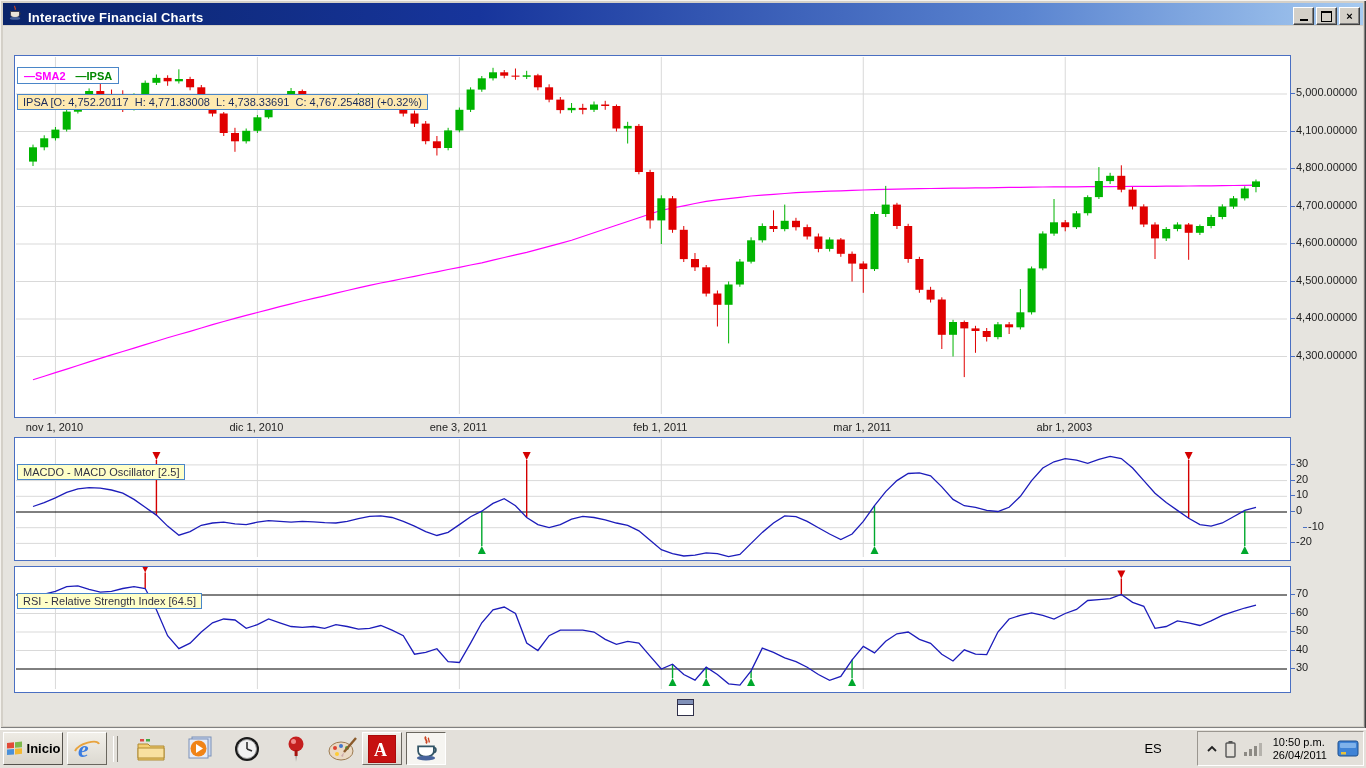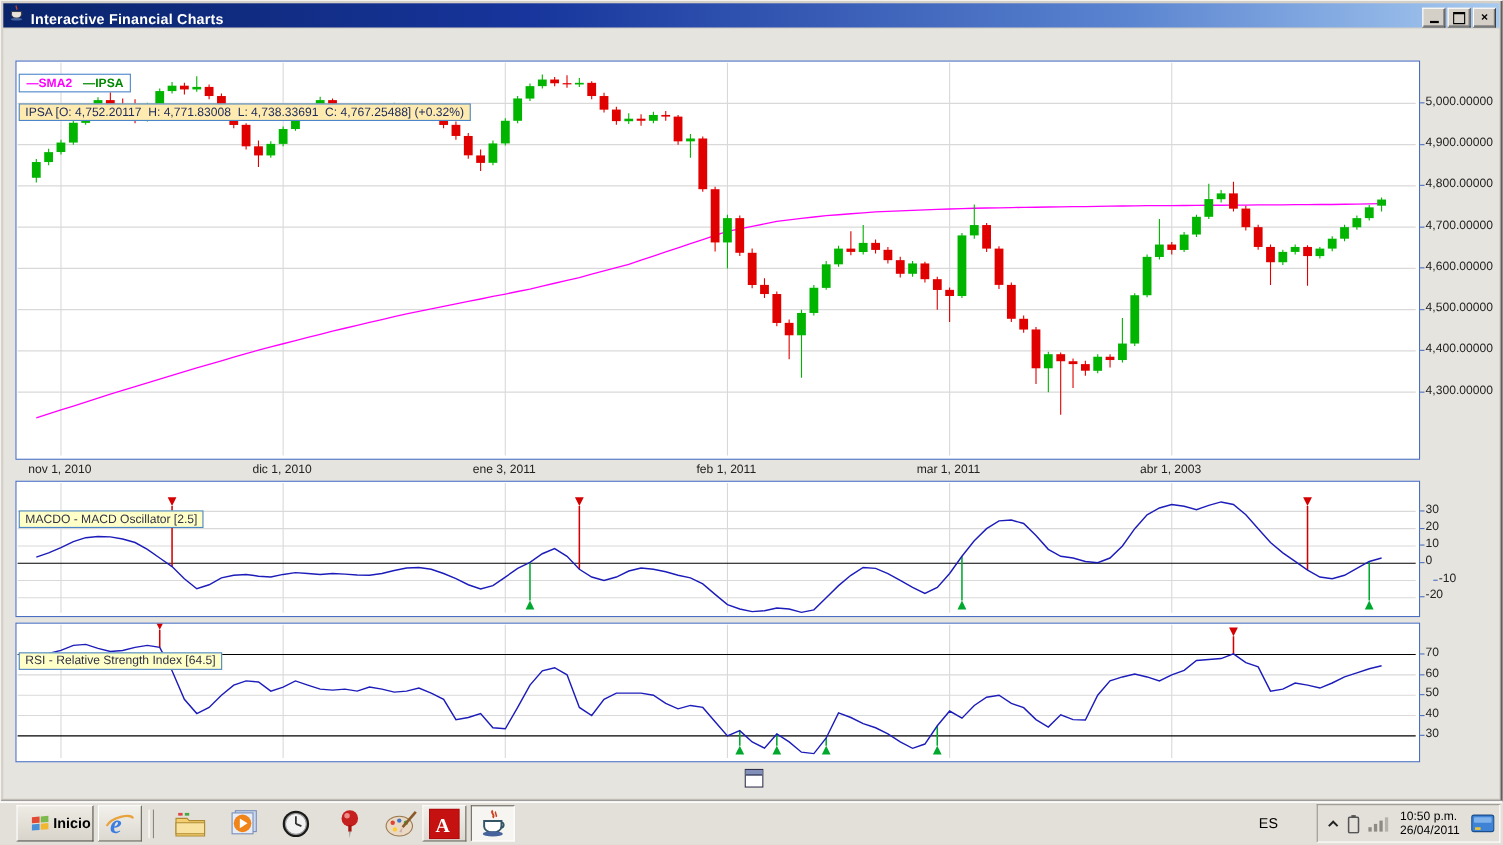--- a/index.html
+++ b/index.html
@@ -37,23 +37,23 @@
   .xlab{position:absolute;top:421px;width:100px;text-align:center;font-size:11px;color:#222;}
   .ylab{position:absolute;left:1296px;font-size:11px;color:#222;white-space:nowrap;}
   .ylab::before{content:"";position:absolute;left:-5px;top:7px;width:4px;height:1px;background:#4a6fc2;}
   
   .mini-win{position:absolute;left:677px;top:699px;width:15px;height:15px;background:#fff;
     border:1px solid #30304a;}
   .mini-win::before{content:"";display:block;height:4px;background:#8090b8;border-bottom:1px solid #30304a;}
   
   .taskbar{position:absolute;left:0;bottom:0;width:1366px;height:39px;background:#e3e0da;
     border-top:1px solid #f8f7f4;box-shadow:inset 0 1px 0 #fcfbf9;display:flex;align-items:center;}
-  .start-btn{margin-left:15px;width:58px;height:31px;background:linear-gradient(#eeebe4,#d8d4cb);
+  .start-btn{margin-left:3px;width:58px;height:31px;background:linear-gradient(#eeebe4,#d8d4cb);
     border:1px solid;border-color:#fff #55524c #55524c #fff;display:flex;align-items:center;
-    justify-content:center;gap:4px;font-weight:bold;font-size:13px;color:#000;padding-left:10px;}
+    justify-content:center;gap:4px;font-weight:bold;font-size:13px;color:#000;}
   .ql-btn{width:38px;height:31px;margin-left:4px;background:linear-gradient(#f2f0ea,#dcd9d1);
     border:1px solid;border-color:#fff #6a675f #6a675f #fff;
     display:flex;align-items:center;justify-content:center;}
   .ql-btn.active{background:#f6f5f1;border-color:#6a675f #fff #fff #6a675f;}
   .ql-sep{width:3px;height:26px;margin-left:6px;border-left:1px solid #fff;border-right:1px solid #8a867e;}
   .ql-icon{width:30px;height:28px;margin-left:18px;display:flex;align-items:center;justify-content:center;}
   .tray{margin-left:auto;display:flex;align-items:center;height:33px;margin-right:2px;gap:25px;}
   .lang{font-size:13px;color:#000;padding:0 10px;}
   .tray-panel{display:flex;align-items:center;height:33px;border:1px solid;gap:6px;
     border-color:#9a968f #fff #fff #9a968f;padding:0 4px 0 8px;}
@@ -384,21 +384,21 @@
           <polyline points="18.0,29.9 29.2,27.1 40.4,24.3 51.7,19.7 62.9,18.8 74.1,22.4 85.3,25.2 96.5,24.3 107.8,21.5 119.0,19.7 130.2,21.5 141.4,42.8 152.6,68.7 163.9,81.7 175.1,76.1 186.3,65.0 197.5,55.8 208.7,52.0 220.0,53.0 231.2,61.3 242.4,57.6 253.6,52.0 264.8,55.8 276.1,59.5 287.3,60.4 298.5,59.5 309.7,61.3 320.9,57.6 332.2,59.5 343.4,62.2 354.6,61.3 365.8,58.5 377.0,63.1 388.3,68.7 399.5,87.2 410.7,85.3 421.9,81.7 433.1,94.6 444.4,95.5 455.6,76.1 466.8,55.8 478.0,42.8 489.2,40.0 500.5,46.5 511.7,76.1 522.9,83.5 534.1,68.7 545.3,63.1 556.6,63.1 567.8,63.1 579.0,65.0 590.2,72.4 601.4,77.4 612.7,74.3 623.9,76.1 635.1,89.1 646.3,102.0 657.5,97.2 668.8,107.5 680.0,113.1 691.2,100.2 702.4,107.5 713.6,116.8 724.9,118.1 736.1,103.9 747.3,81.1 758.5,85.3 769.7,90.9 781.0,94.6 792.2,100.2 803.4,107.5 814.6,113.3 825.8,109.4 837.1,92.8 848.3,79.4 859.5,85.9 870.7,74.3 881.9,66.8 893.2,65.0 904.4,72.4 915.6,76.3 926.8,87.2 938.0,94.0 949.3,82.8 960.5,87.2 971.7,87.6 982.9,65.0 994.1,52.0 1005.4,48.4 1016.6,45.8 1027.8,48.4 1039.0,52.0 1050.2,46.5 1061.5,42.4 1072.7,33.5 1083.9,32.6 1095.1,31.7 1106.3,27.4 1117.6,35.4 1128.8,39.3 1140.0,61.3 1151.2,59.5 1162.4,53.9 1173.7,55.8 1184.9,58.5 1196.1,53.9 1207.3,48.4 1218.5,44.7 1229.8,41.0 1241.0,38.2" fill="none" stroke="#1c1cba" stroke-width="1.3"></polyline>
         </svg></div>
     <div id="axis-labels">
         <div class="xlab" style="left:4.439999999999998px;">nov 1, 2010</div>
         <div class="xlab" style="left:206.39999999999998px;">dic 1, 2010</div>
         <div class="xlab" style="left:408.36px;">ene 3, 2011</div>
         <div class="xlab" style="left:610.32px;">feb 1, 2011</div>
         <div class="xlab" style="left:812.2800000000001px;">mar 1, 2011</div>
         <div class="xlab" style="left:1014.24px;">abr 1, 2003</div>
         <div class="ylab" style="top:86px;">5,000.00000</div>
-        <div class="ylab" style="top:123.5px;">4,900.00000</div>
+        <div class="ylab" style="top:123.5px;">4,100.00000</div>
         <div class="ylab" style="top:161px;">4,800.00000</div>
         <div class="ylab" style="top:198.5px;">4,700.00000</div>
         <div class="ylab" style="top:236px;">4,600.00000</div>
         <div class="ylab" style="top:273.5px;">4,500.00000</div>
         <div class="ylab" style="top:311px;">4,400.00000</div>
         <div class="ylab" style="top:348.5px;">4,300.00000</div>
         <div class="ylab" style="top:456.9px;">30</div>
         <div class="ylab" style="top:472.6px;">20</div>
         <div class="ylab" style="top:488.3px;">10</div>
         <div class="ylab" style="top:504px;">0</div>

